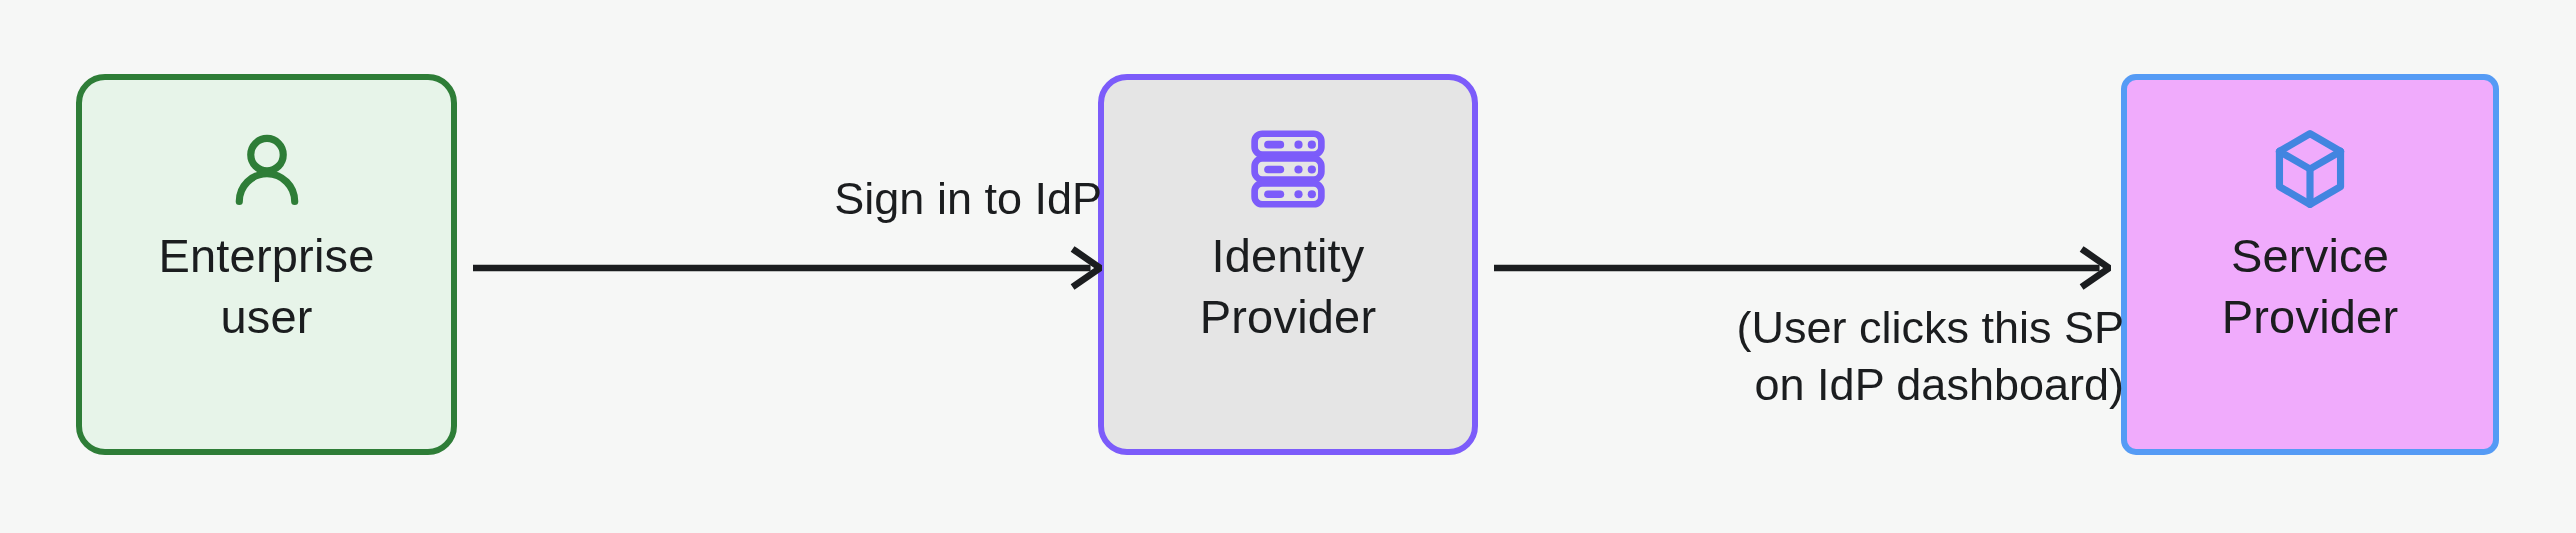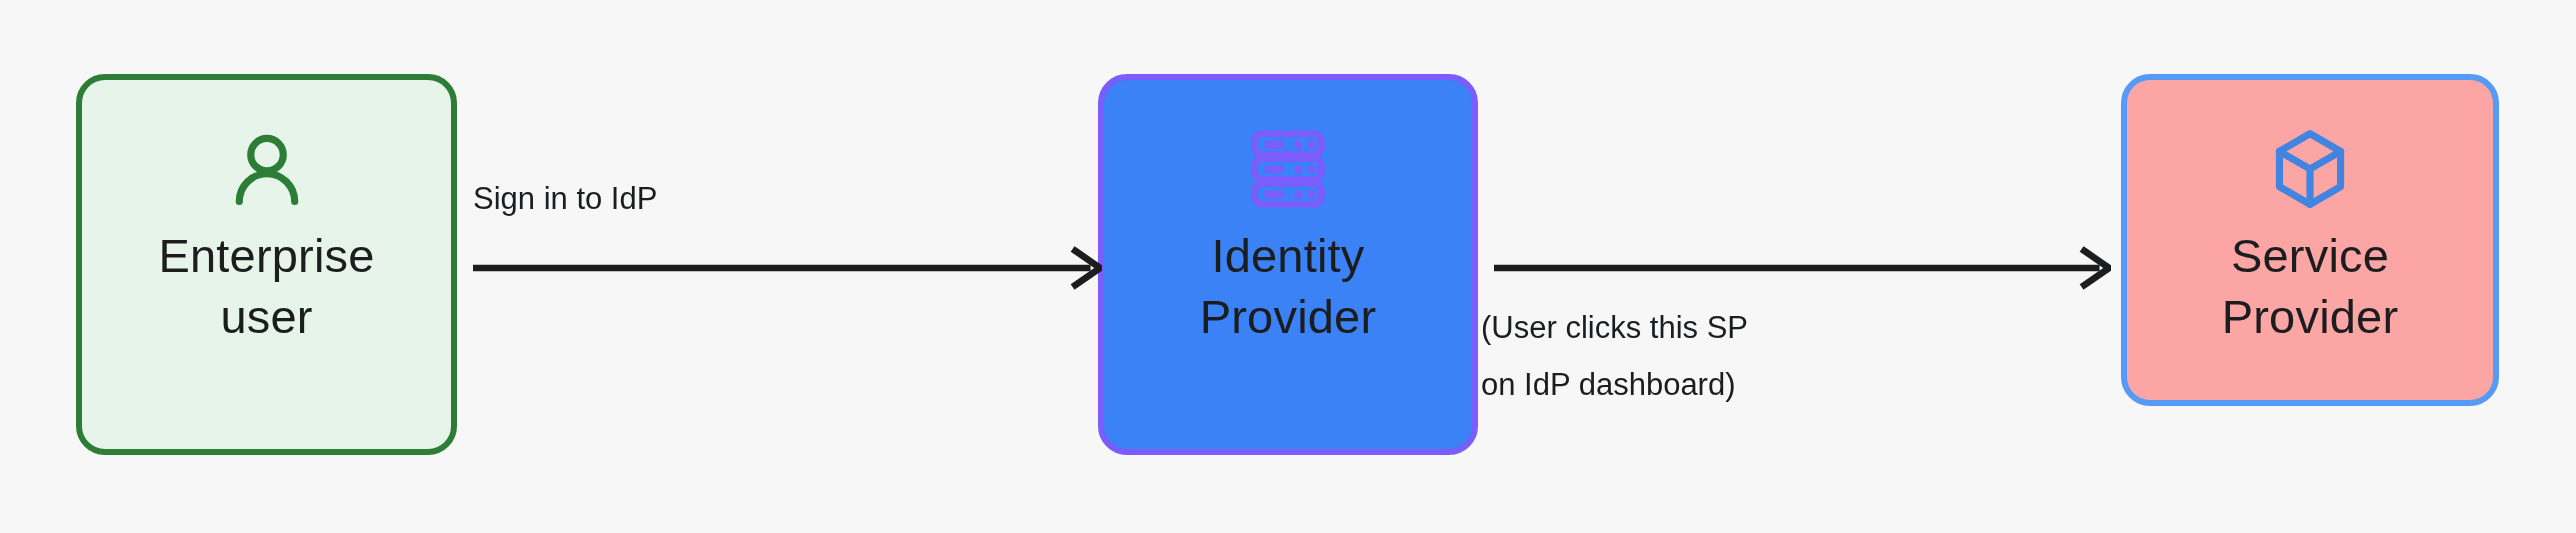--- a/index.html
+++ b/index.html
@@ -57,45 +57,46 @@
     height: 381px;
     background: #e7f4e9;
     border-color: #2e7d37;
     align-items: center;
   }
   #node-idp {
     left: 1098px;
     top: 74px;
     width: 380px;
     height: 381px;
-    background: #3b82f6;
+    background: #e5e5e5;
     border-color: #7c5cfa;
   }
   #node-sp {
     left: 2121px;
     top: 74px;
     width: 378px;
-    height: 332px;
-    background: #fca5a5;
+    height: 381px;
+    background: #f0abfc;
     border-color: #559bf5;
+    border-radius: 15px;
   }
 
   
   .edge {
     position: absolute;
   }
   .edge-line {
     position: absolute;
     left: 0;
     top: 0;
   }
   .edge-label {
     position: absolute;
-    text-align: left;
-    font-size: 31px;
+    text-align: right;
+    font-size: 45px;
     line-height: 57px;
     color: #1b1d1f;
     white-space: pre-line;
     font-weight: 400;
   }
 
   #edge-1 { left: 473px; top: 246px; width: 629px; height: 44px; }
   #edge-1-label {
     left: 473px;
     top: 170px;

